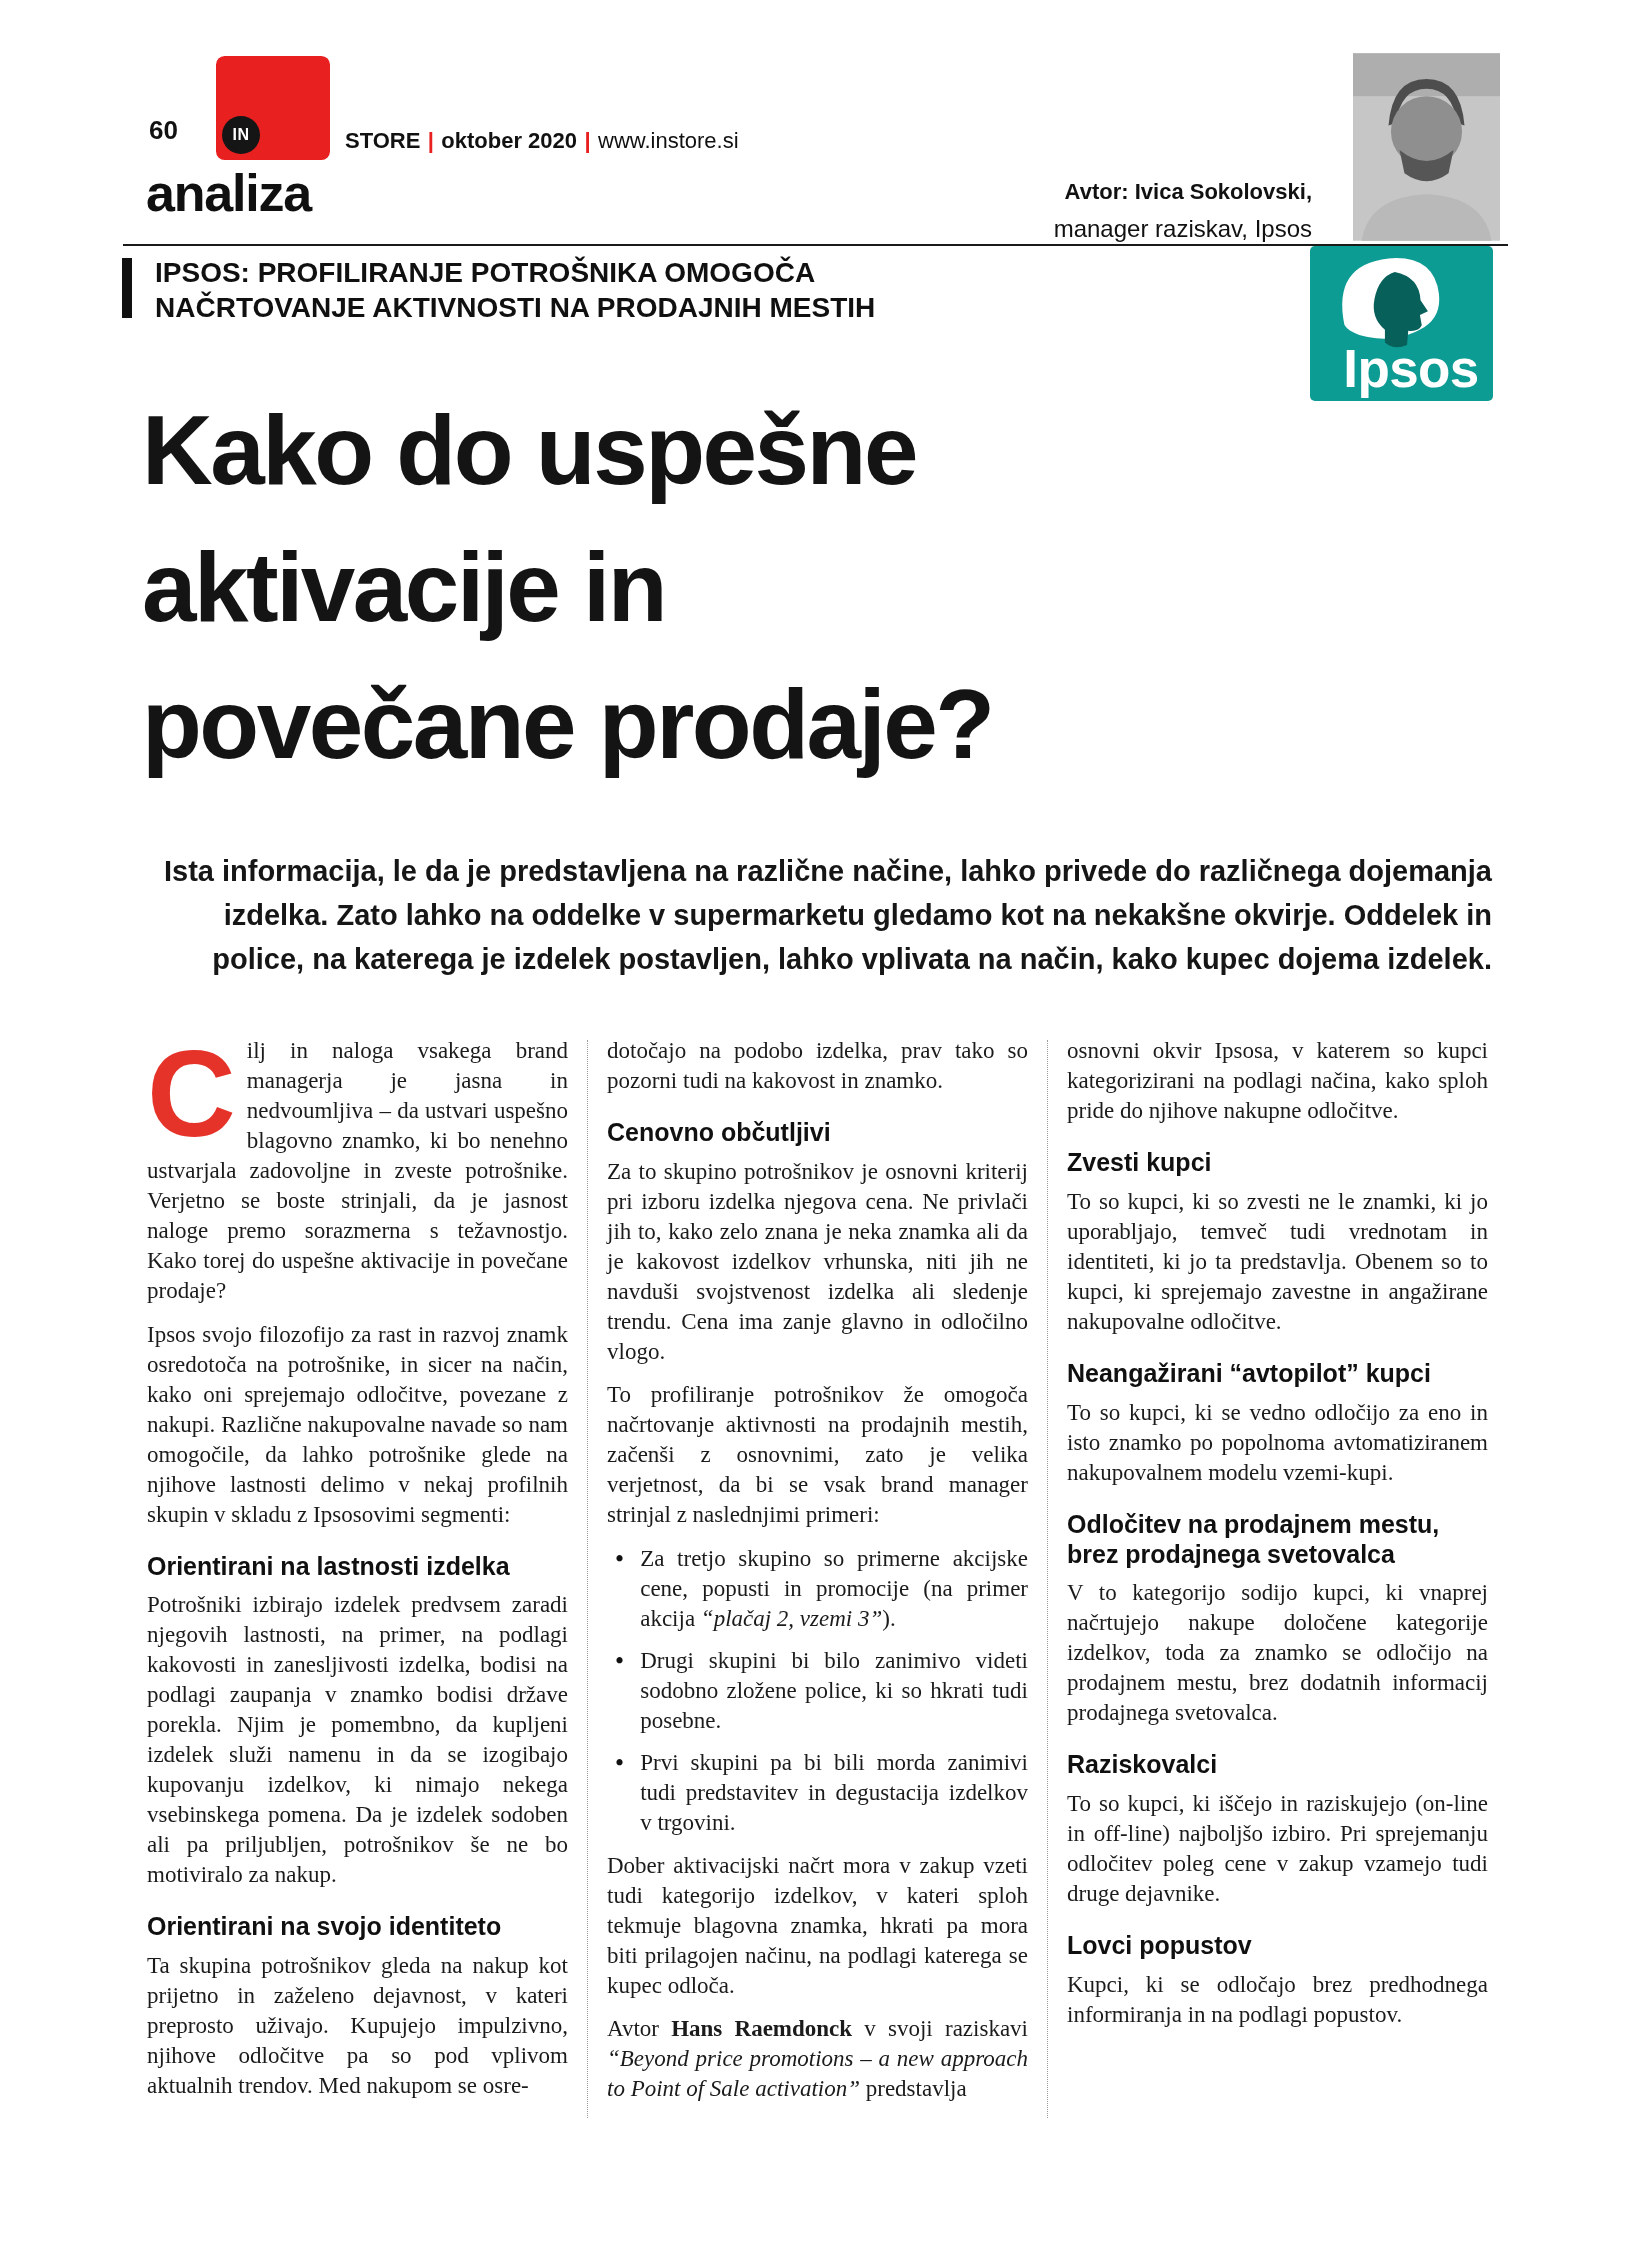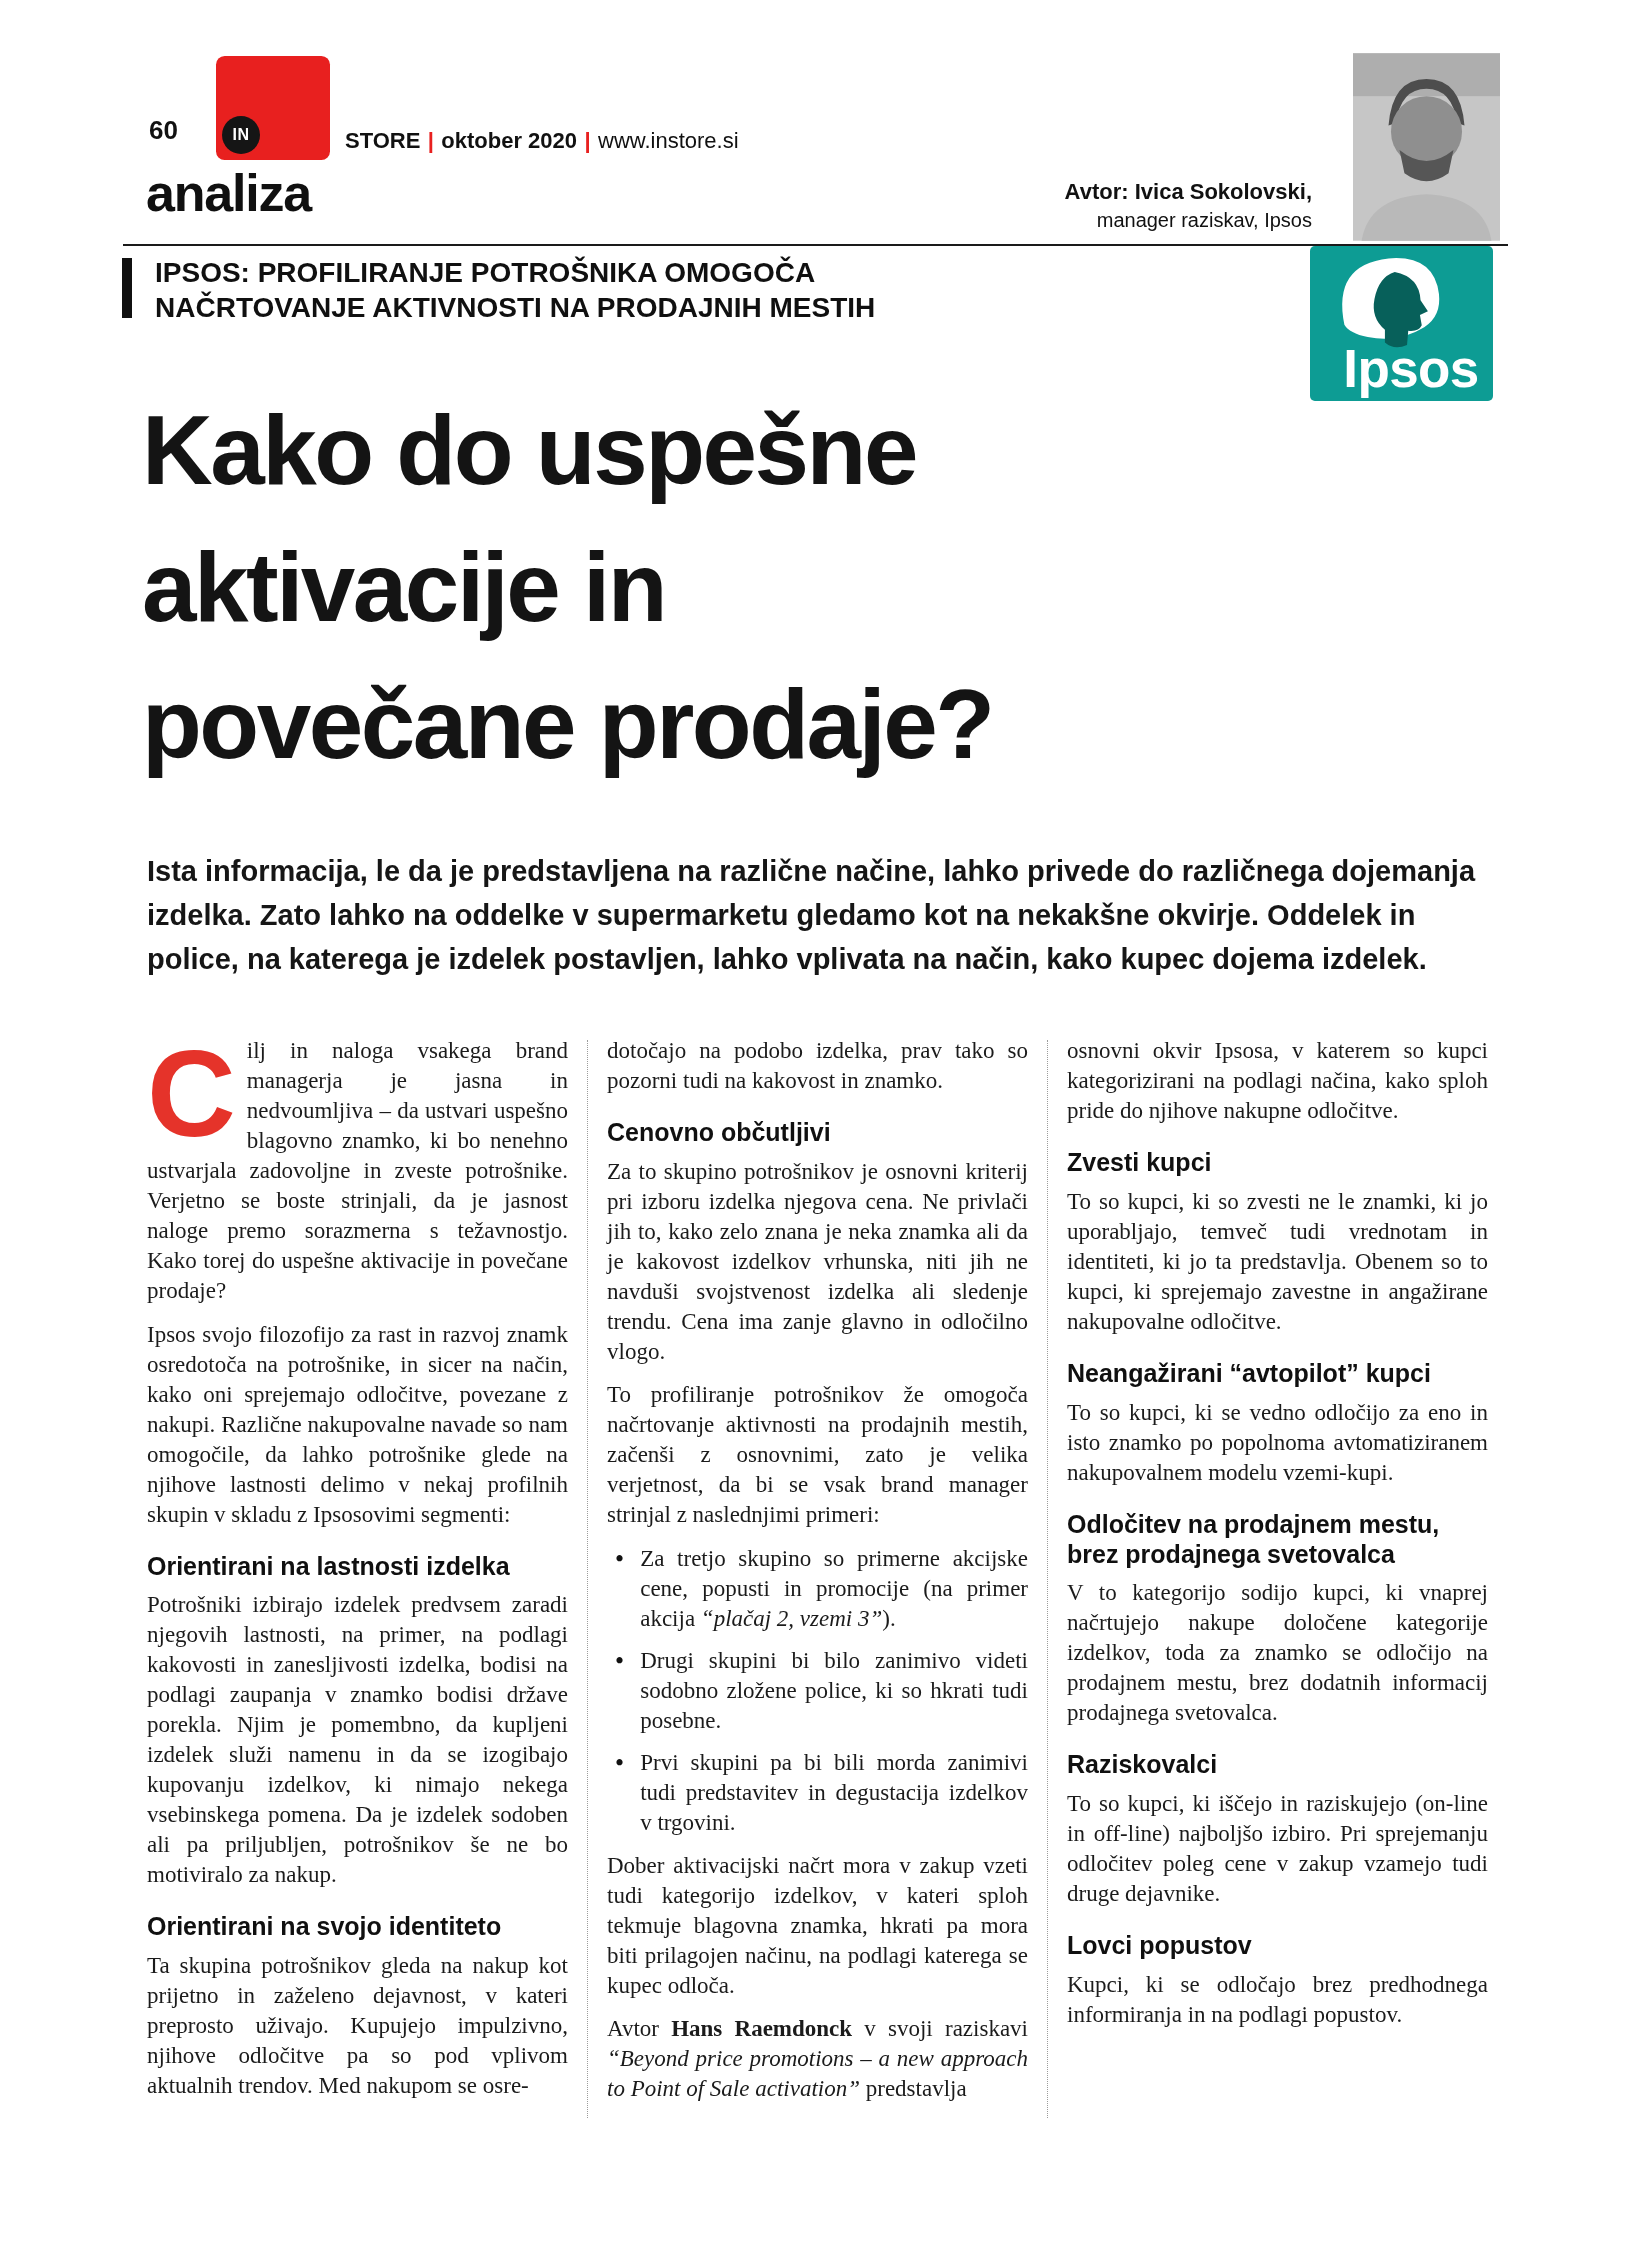--- a/index.html
+++ b/index.html
@@ -21,41 +21,41 @@
                    font:700 22px "Liberation Sans", sans-serif; color:#111; }
   .mh-sep { color:#e8201f; padding:0 7.4px; font-weight:700; }
   .mh-url { font-weight:400; }
 
   .section-label { position:absolute; left:146px; top:167px; color:#101010;
                    font:700 52px/1 "Liberation Sans", sans-serif; letter-spacing:-1.2px; }
 
   .author-block { position:absolute; right:318px; top:179px; text-align:right;
                   font-family:"Liberation Sans", sans-serif; color:#111; }
   .author-name { font-weight:700; font-size:22px; }
-  .author-role { font-size:20px; margin-top:4px; }
+  .author-role { font-size:24px; margin-top:10px; }
 
   .author-photo { position:absolute; left:1353px; top:53px; width:147px; height:188px; }
 
   .header-rule { position:absolute; left:123px; top:244px; width:1385px; height:1.8px; background:#1a1a1a; }
 
   
   .kicker-bar { position:absolute; left:122px; top:258px; width:10.4px; height:60px; background:#101010; }
   .kicker { position:absolute; left:155px; top:255px; color:#101010;
             font:700 28px/1.26 "Liberation Sans", sans-serif; }
 
   .ipsos-logo { position:absolute; left:1310px; top:246px; width:202px; height:155px; }
   .ipsos-word { position:absolute; left:0; right:0; bottom:6.1px; text-align:center; color:#fff;
                 font:700 53px/1 "Liberation Sans", sans-serif; letter-spacing:-0.6px; }
 
   
   .headline { position:absolute; left:142px; top:382px; margin:0; color:#141414;
               font:700 98px/1.4 "Liberation Sans", sans-serif; letter-spacing:-2.5px; }
 
   .lead { position:absolute; left:147px; top:849px; width:1345px; margin:0; color:#161616;
-          font:700 29px/1.52 "Liberation Sans", sans-serif; }
+          font:700 29px/1.52 "Liberation Sans", sans-serif;text-align:right; }
 
   
   .body-columns { position:absolute; left:147px; top:1036px; width:1345px;
                   display:flex; align-items:stretch; }
   .col { width:421px; flex:0 0 auto; }
   .divider { flex:0 0 auto; width:0; border-left:1.8px dotted #9b9b9b; margin:3.7px 19px 0; }
 
   .para { margin:0 0 13.5px; color:#1b1b1b; text-align:justify;
           font:400 23px/30px "Liberation Serif", serif; }
   .subhead { margin:21px 0 9.8px; color:#101010;

